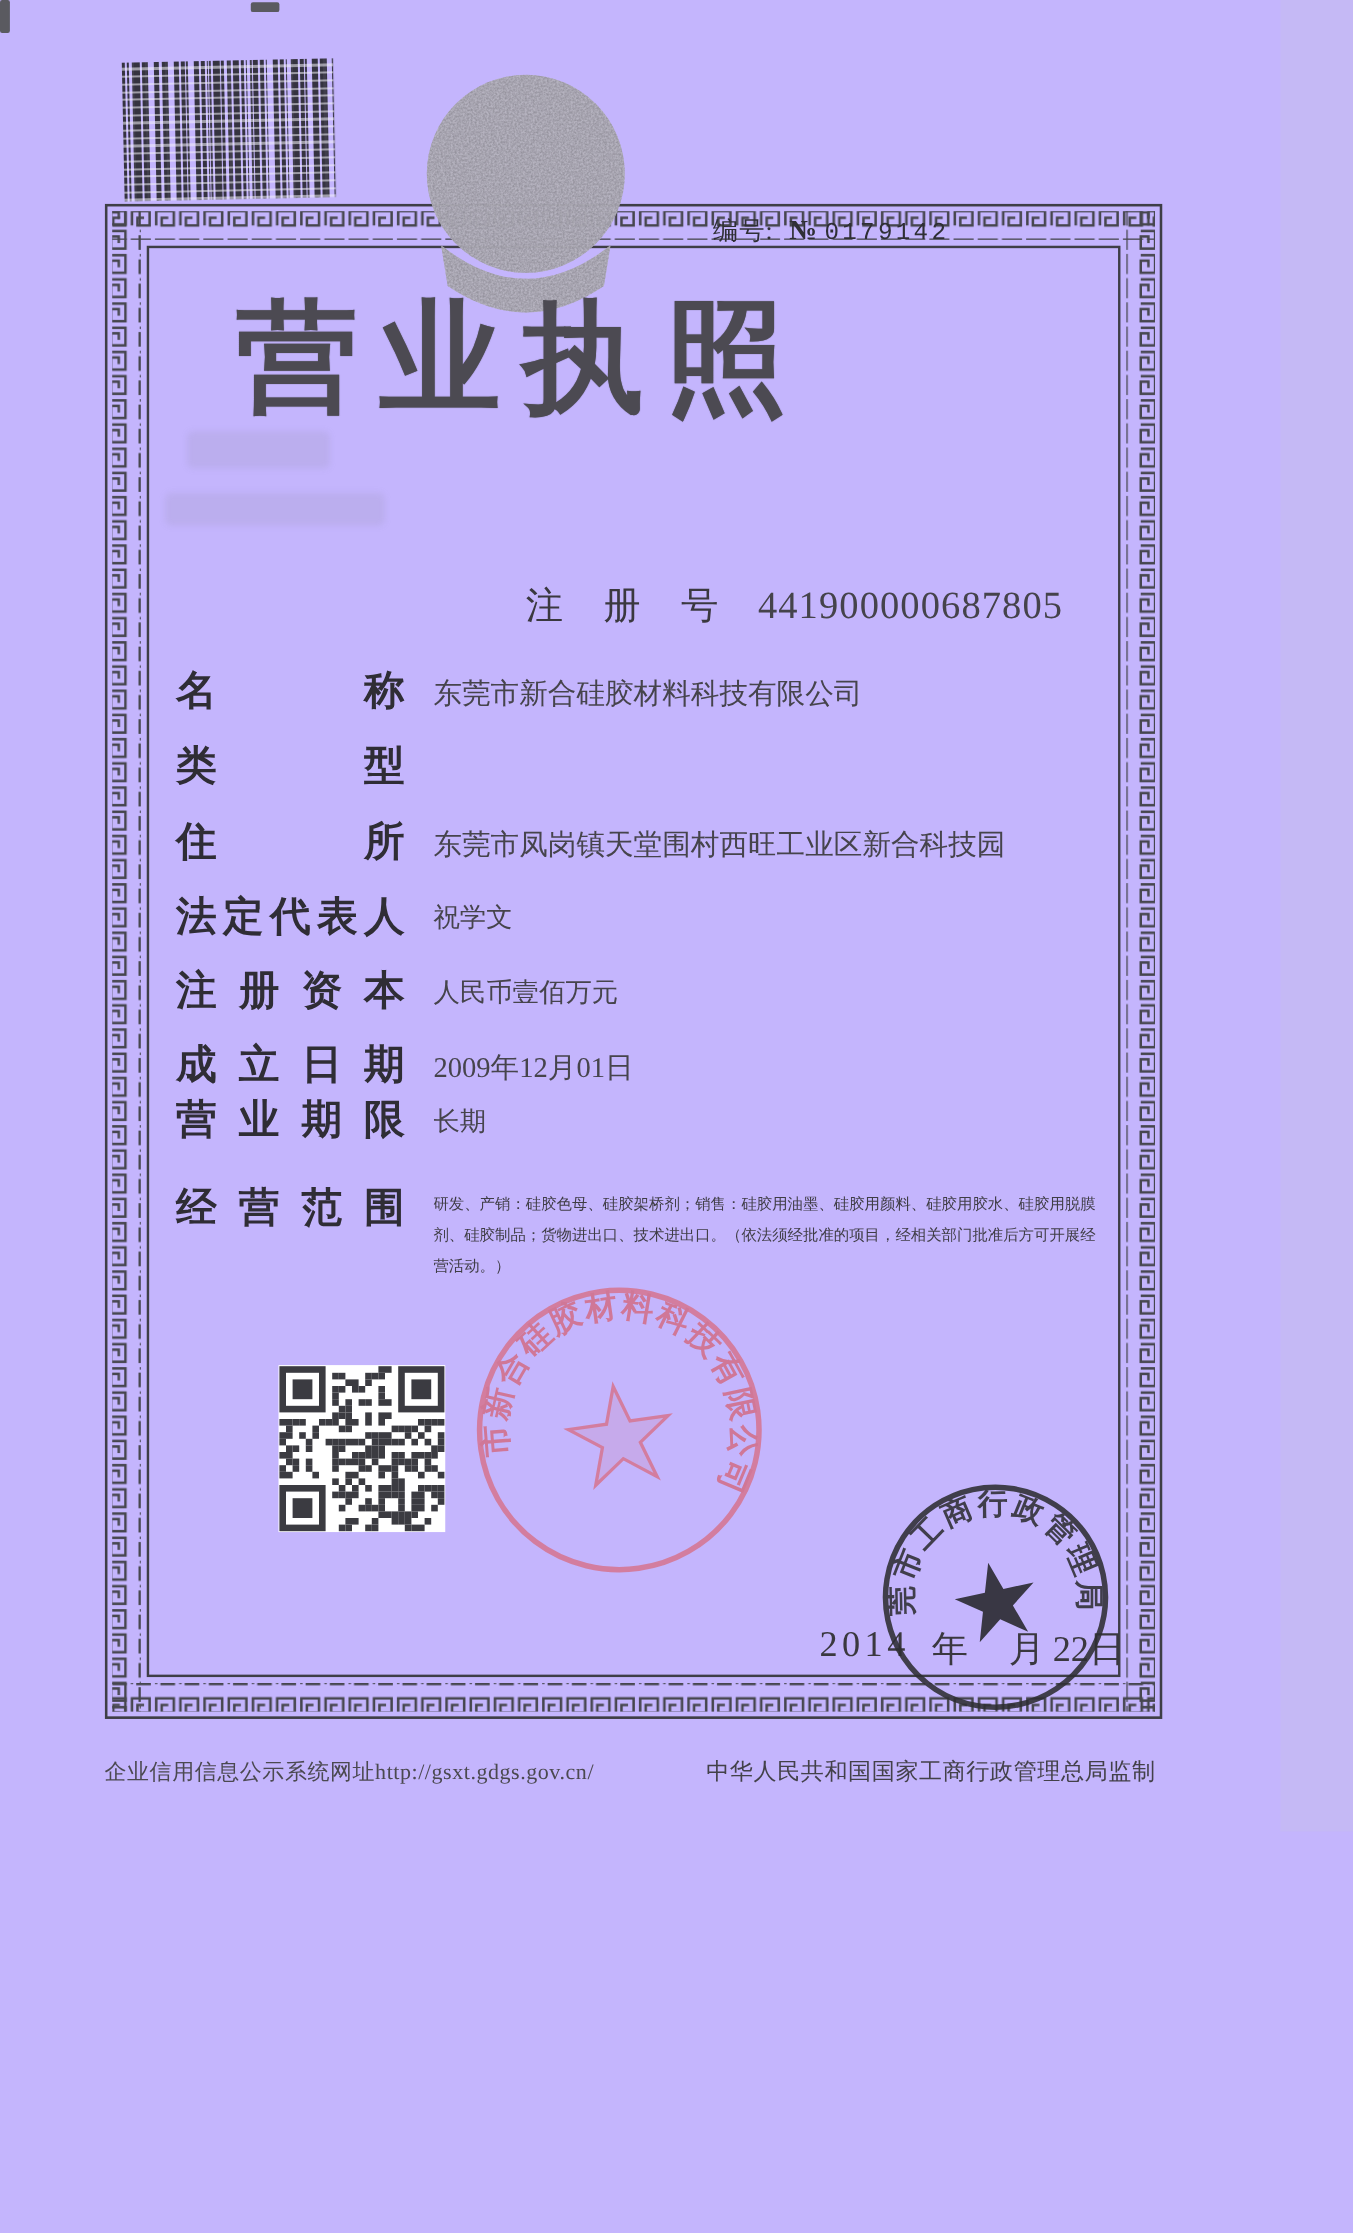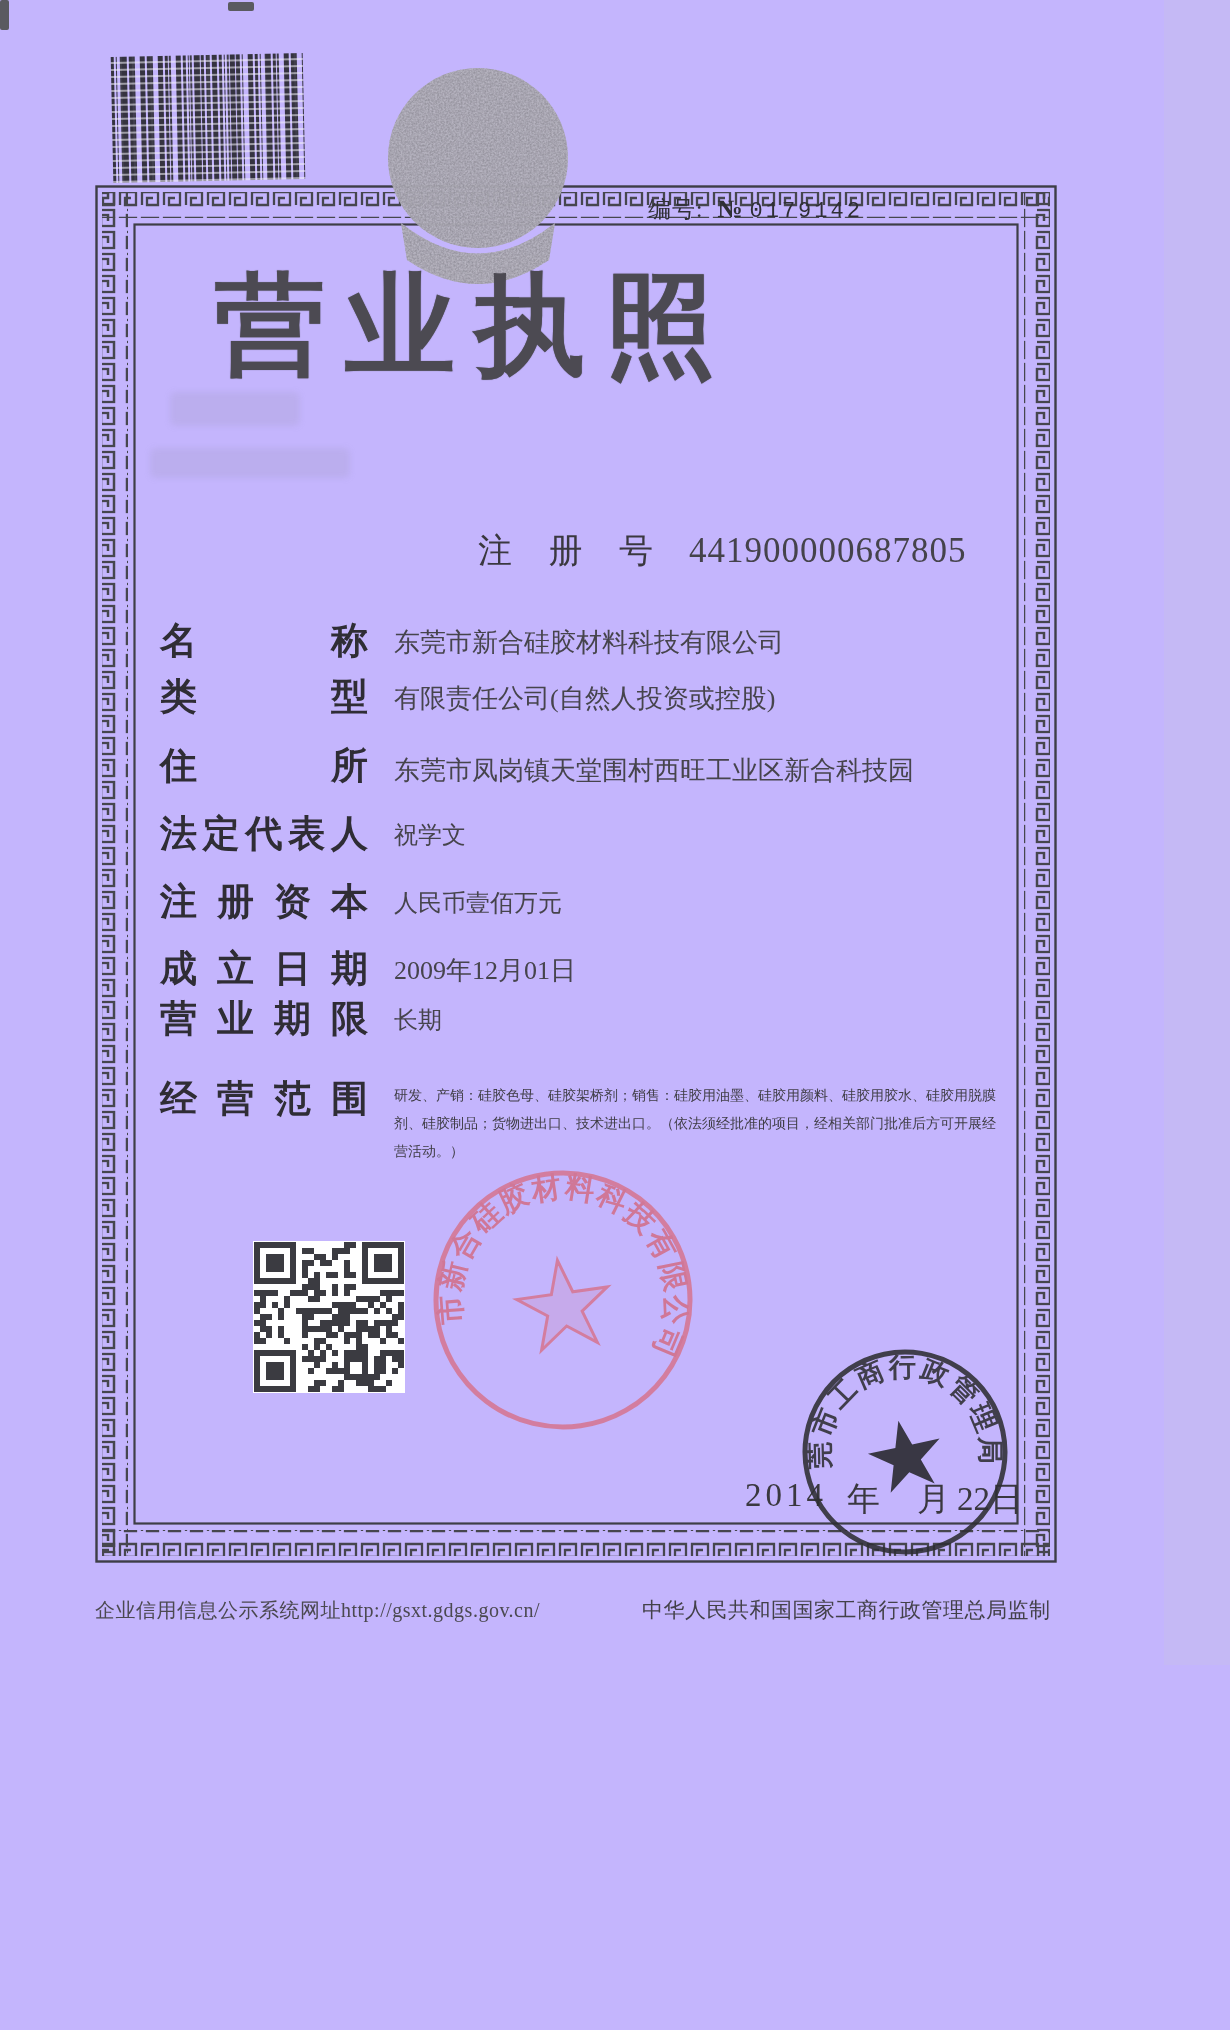--- a/index.html
+++ b/index.html
@@ -107,29 +107,28 @@
     <span>编号:</span><span class="no-sign">№</span><span class="digits">0179142</span>
   </div>
 
   <div class="title">营业执照</div>
 
   <div class="regline">
     <span class="rlabel">注 册 号</span><span class="rno">441900000687805</span>
   </div>
 
   <div class="fields">
-    <div class="frow" style="top:12px;">
+    <div class="frow" style="top:0;">
       <div class="flabel">名称</div>
       <div class="fvalue">东莞市新合硅胶材料科技有限公司</div>
     </div>
     <div class="frow" style="top:68px;">
       <div class="flabel">类型</div>
-      <div class="fvalue">有限责任公司(自然人投资或控股)</div>
-    </div>
-    <div class="frow" style="top:137px;align-items:flex-end;">
+    </div>
+    <div class="frow" style="top:137px;">
       <div class="flabel">住所</div>
       <div class="fvalue">东莞市凤岗镇天堂围村西旺工业区新合科技园</div>
     </div>
     <div class="frow" style="top:205px;">
       <div class="flabel">法定代表人</div>
       <div class="fvalue" style="font-size:24px;">祝学文</div>
     </div>
     <div class="frow" style="top:273px;">
       <div class="flabel">注册资本</div>
       <div class="fvalue" style="font-size:24px;">人民币壹佰万元</div>

